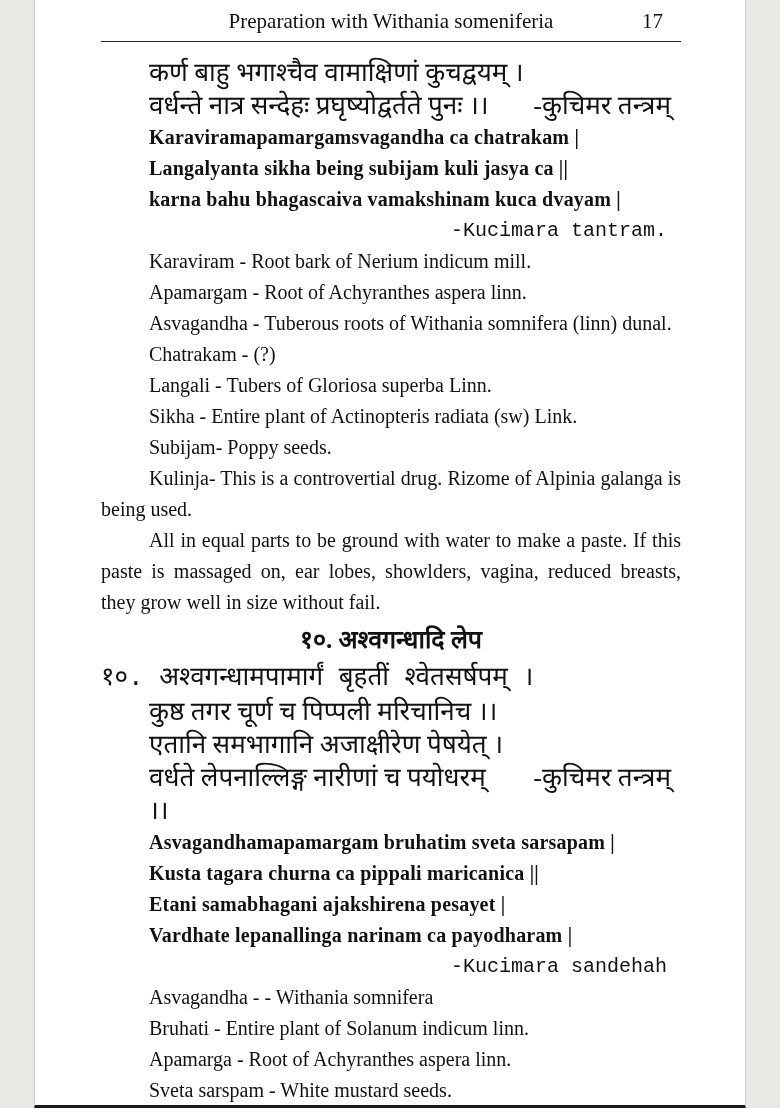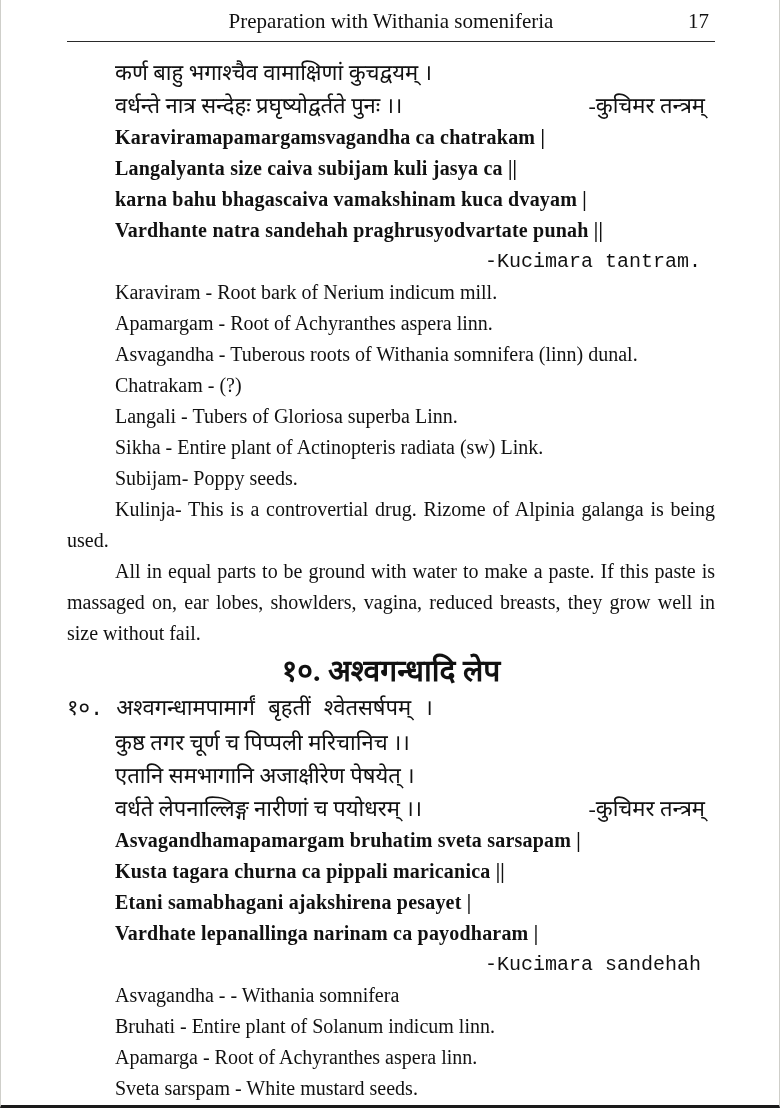--- a/index.html
+++ b/index.html
@@ -2,21 +2,21 @@
 <html><head>
 <meta charset="utf-8">
 <style>
   html, body {
     margin: 0;
     padding: 0;
     background: #e8e8e4;
   }
   .page {
     position: relative;
-    width: 780px;
+    width: 712px;
     height: 1108px;
     margin: 0 auto;
     background: #ffffff;
     color: #111111;
     font-family: "Liberation Serif", "DejaVu Serif", serif;
     font-size: 20px;
     line-height: 31px;
     box-sizing: border-box;
     padding: 6px 64px 0 66px;
     overflow: hidden;
@@ -27,26 +27,26 @@
   .running-header {
     position: relative;
     text-align: center;
     padding-bottom: 4px;
     border-bottom: 1px solid #2a2a2a;
     margin-bottom: 14px;
     font-size: 21px;
   }
   .page-number {
     position: absolute;
-    right: 6px;
+    right: 18px;
     top: 0;
   }
   .indent { margin-left: 48px; }
   .deva {
-    font-size: 22px;
+    font-size: 26px;
     line-height: 33px;
   }
   .translit {
     font-weight: bold;
     letter-spacing: 0.2px;
   }
   .attrib-row {
     display: flex;
     justify-content: space-between;
     align-items: baseline;
@@ -62,21 +62,21 @@
     font-family: Liberation Mono, monospace;
   }
   .def-line { margin-left: 48px; }
   .hang-para {
     text-indent: 48px;
     text-align: justify;
   }
   .section-heading {
     text-align: center;
     font-weight: bold;
-    font-size: 30px;
+    font-size: 25px;
     line-height: 40px;
     margin: 2px 0 2px 0;
   }
   .verse-num-line { margin-left: 0; font-family: Liberation Mono, monospace; }
 </style>
 </head>
 <body>
 
 <div class="page">
 
@@ -85,23 +85,22 @@
     <span class="page-number">17</span>
   </div>
 
   <div class="deva indent">कर्ण बाहु भगाश्चैव वामाक्षिणां कुचद्वयम् ।</div>
   <div class="attrib-row">
     <div class="deva indent">वर्धन्ते नात्र  सन्देहः  प्रघृष्योद्वर्तते  पुनः ।।</div>
     <div class="deva attr">-कुचिमर तन्त्रम्</div>
   </div>
 
   <div class="translit indent">Karaviramapamargamsvagandha ca chatrakam |</div>
-  <div class="translit indent">Langalyanta size caiva subijam kuli jasya ca ||</div>
+  <div class="translit indent">Langalyanta sikha being subijam kuli jasya ca ||</div>
   <div class="translit indent">karna bahu bhagascaiva vamakshinam kuca dvayam |</div>
-  <div class="translit indent">Vardhante natra sandehah praghrusyodvartate punah ||</div>
 
   <div class="right-attrib">-Kucimara tantram.</div>
 
   <div class="def-line">Karaviram - Root bark of Nerium indicum mill.</div>
   <div class="def-line">Apamargam - Root of Achyranthes aspera linn.</div>
   <div class="def-line">Asvagandha - Tuberous roots  of Withania somnifera (linn) dunal.</div>
   <div class="def-line">Chatrakam - (?)</div>
   <div class="def-line">Langali - Tubers  of Gloriosa superba  Linn.</div>
   <div class="def-line">Sikha - Entire plant of  Actinopteris radiata (sw) Link.</div>
   <div class="def-line">Subijam- Poppy seeds.</div>

